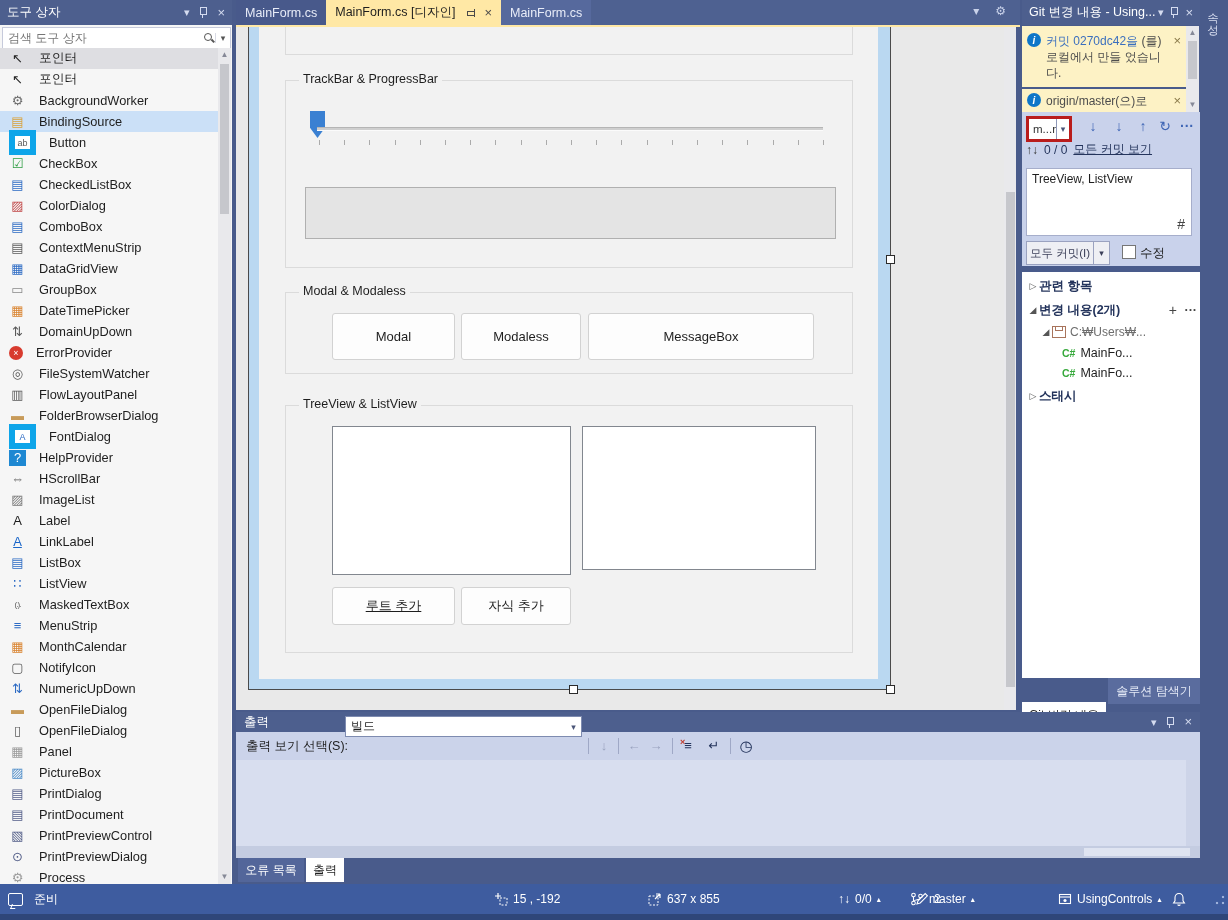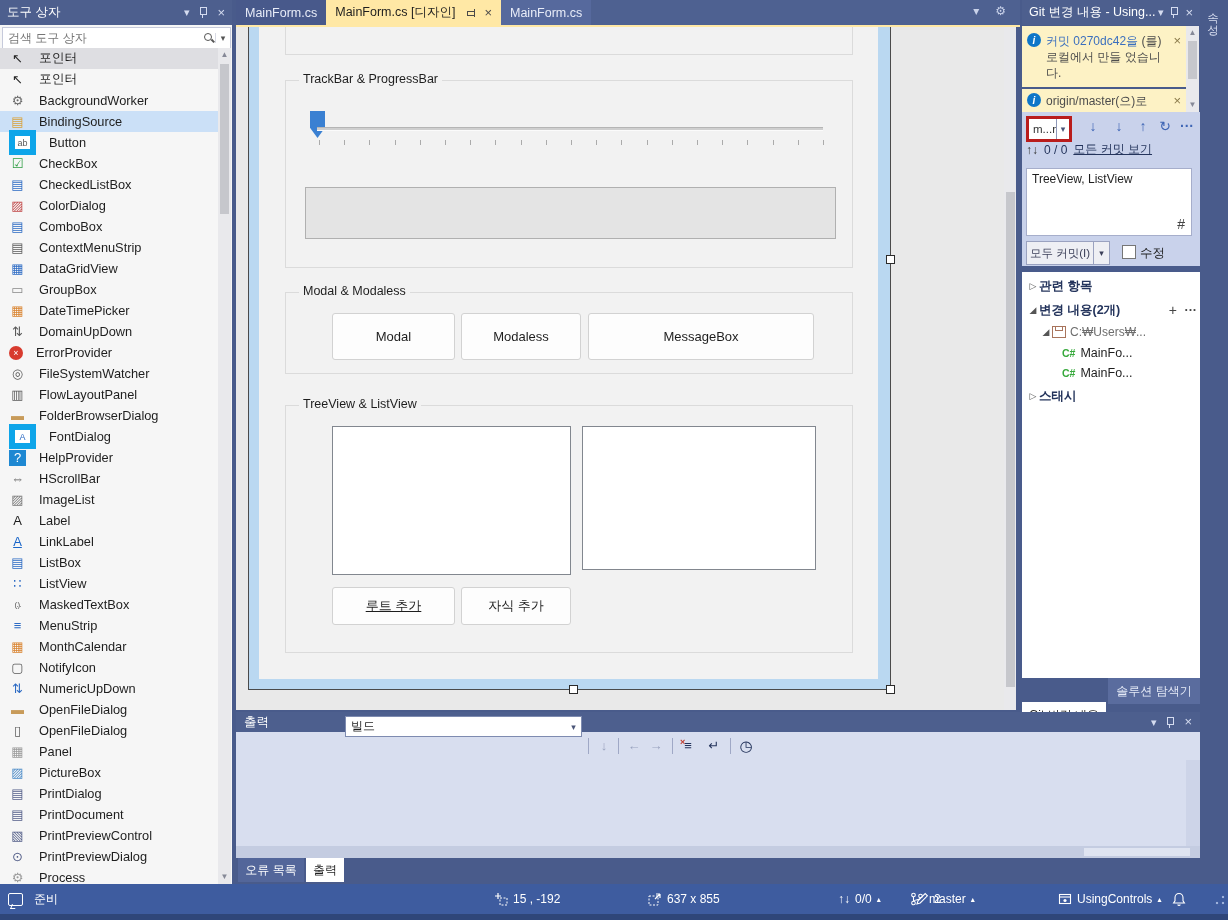--- a/index.html
+++ b/index.html
@@ -494,20 +494,23 @@
 
   <div id="output" class="abs">
     <div id="out-title">
       <span>출력</span>
       <span class="pt-icons">
         <span>▾</span>
         <span class="pin-ico"></span>
         <span class="x-ico">×</span>
       </span>
     </div>
+    <div id="out-toolbar">
+      <span style="padding-left:10px;">출력 보기 선택(S):</span>
+    </div>
     <div id="out-combo" class="abs">
       <span class="cval">빌드</span>
       <span class="cdrop">▾</span>
     </div>
     <span class="osep" style="left:352px;top:26px;"></span>
     <span class="oico dis" style="left:358px;top:24px;">↓</span>
     <span class="osep" style="left:382px;top:26px;"></span>
     <span class="oico dis" style="left:388px;top:24px;">←</span>
     <span class="oico dis" style="left:410px;top:24px;">→</span>
     <span class="osep" style="left:436px;top:26px;"></span>

